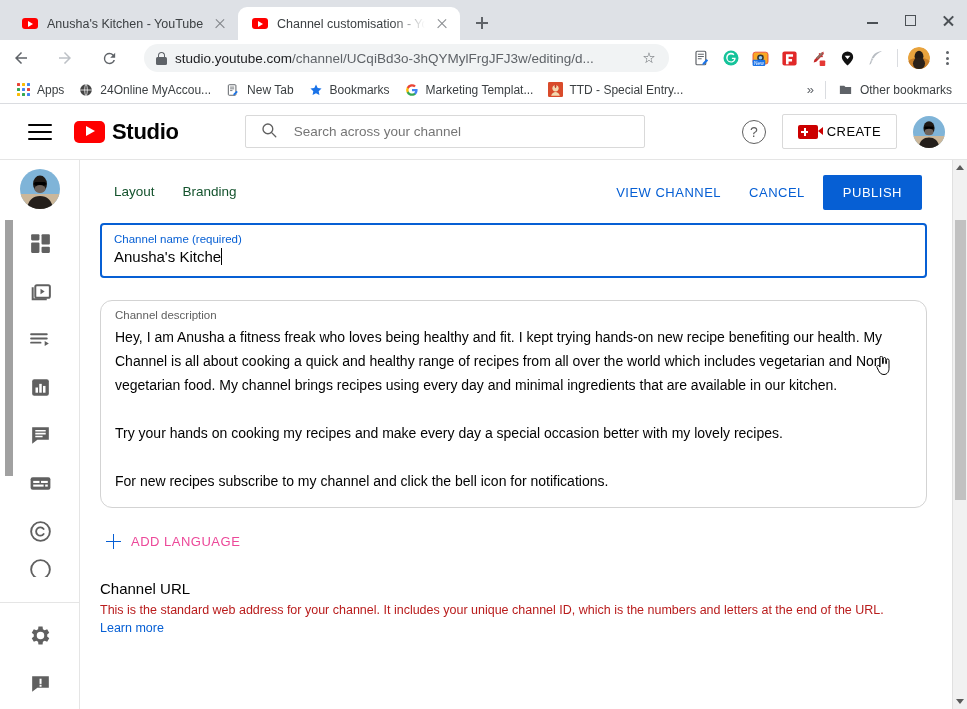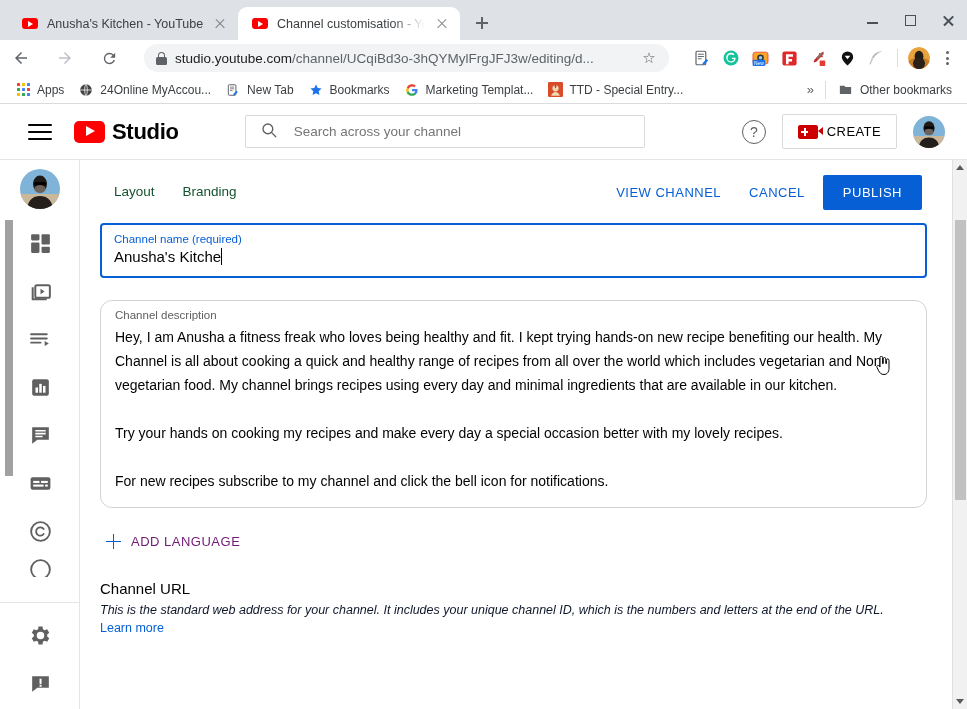--- a/index.html
+++ b/index.html
@@ -132,28 +132,28 @@
   }
   .field-label { font-size:11.5px; color:#065fd4; margin-bottom:3px; }
   .field-value { font-size:15px; color:#030303; position:relative; display:inline-block;text-align:center;}
   .caret { display:inline-block; width:1.3px; height:17px; background:#030303; vertical-align:-3px; }
 
   .desc-box { border:1px solid #d3d3d3; border-radius:12px; padding:8px 14px 14px; margin-top:22px; }
   .desc-label { font-size:11.5px; color:#606060; margin-bottom:4px; }
   .desc-p { font-size:14px; color:#030303; line-height:24px; }
   .desc-p + .desc-p { margin-top:24px; }
 
-  .addlang { display:flex; align-items:center; gap:10px; margin-top:26px; color:#701a75; font-size:13px; font-weight:500; letter-spacing:.5px; padding-left:6px;}
+  .addlang { display:flex; align-items:center; gap:10px; margin-top:26px; color:#ec4899; font-size:13px; font-weight:500; letter-spacing:.5px; padding-left:6px;}
   .plus { width:15px; height:15px; position:relative; }
   .plus::before,.plus::after{ content:""; position:absolute; background:#065fd4;}
   .plus::before{ left:0; top:6.7px; width:15px; height:1.8px;}
   .plus::after{ left:6.7px; top:0; width:1.8px; height:15px;}
 
   .sect-title { font-size:15px; color:#030303; margin-top:31px; }
-  .sect-sub { font-size:12.5px; color:#0f172a; margin-top:6px;font-style:italic; }
+  .sect-sub { font-size:12.5px; color:#b91c1c; margin-top:6px; }
   .learn { font-size:12.5px; color:#065fd4; margin-top:4px; }
 
   
   .page-sb { position:absolute; right:0; top:0; bottom:0; width:15px; background:#f1f1f1; border-left:1px solid #e0e0e0;}
   .page-sb .arrow { height:15px; display:flex; align-items:center; justify-content:center;}
   .page-sb .arrow i { width:0;height:0;border-left:4px solid transparent;border-right:4px solid transparent;}
   .page-sb .up i { border-bottom:5px solid #5a5a5a;}
   .page-sb .down i { border-top:5px solid #5a5a5a;}
   .page-sb .thumb { position:absolute; left:2px; width:11px; background:#c1c1c1; border-radius:0;}
 

